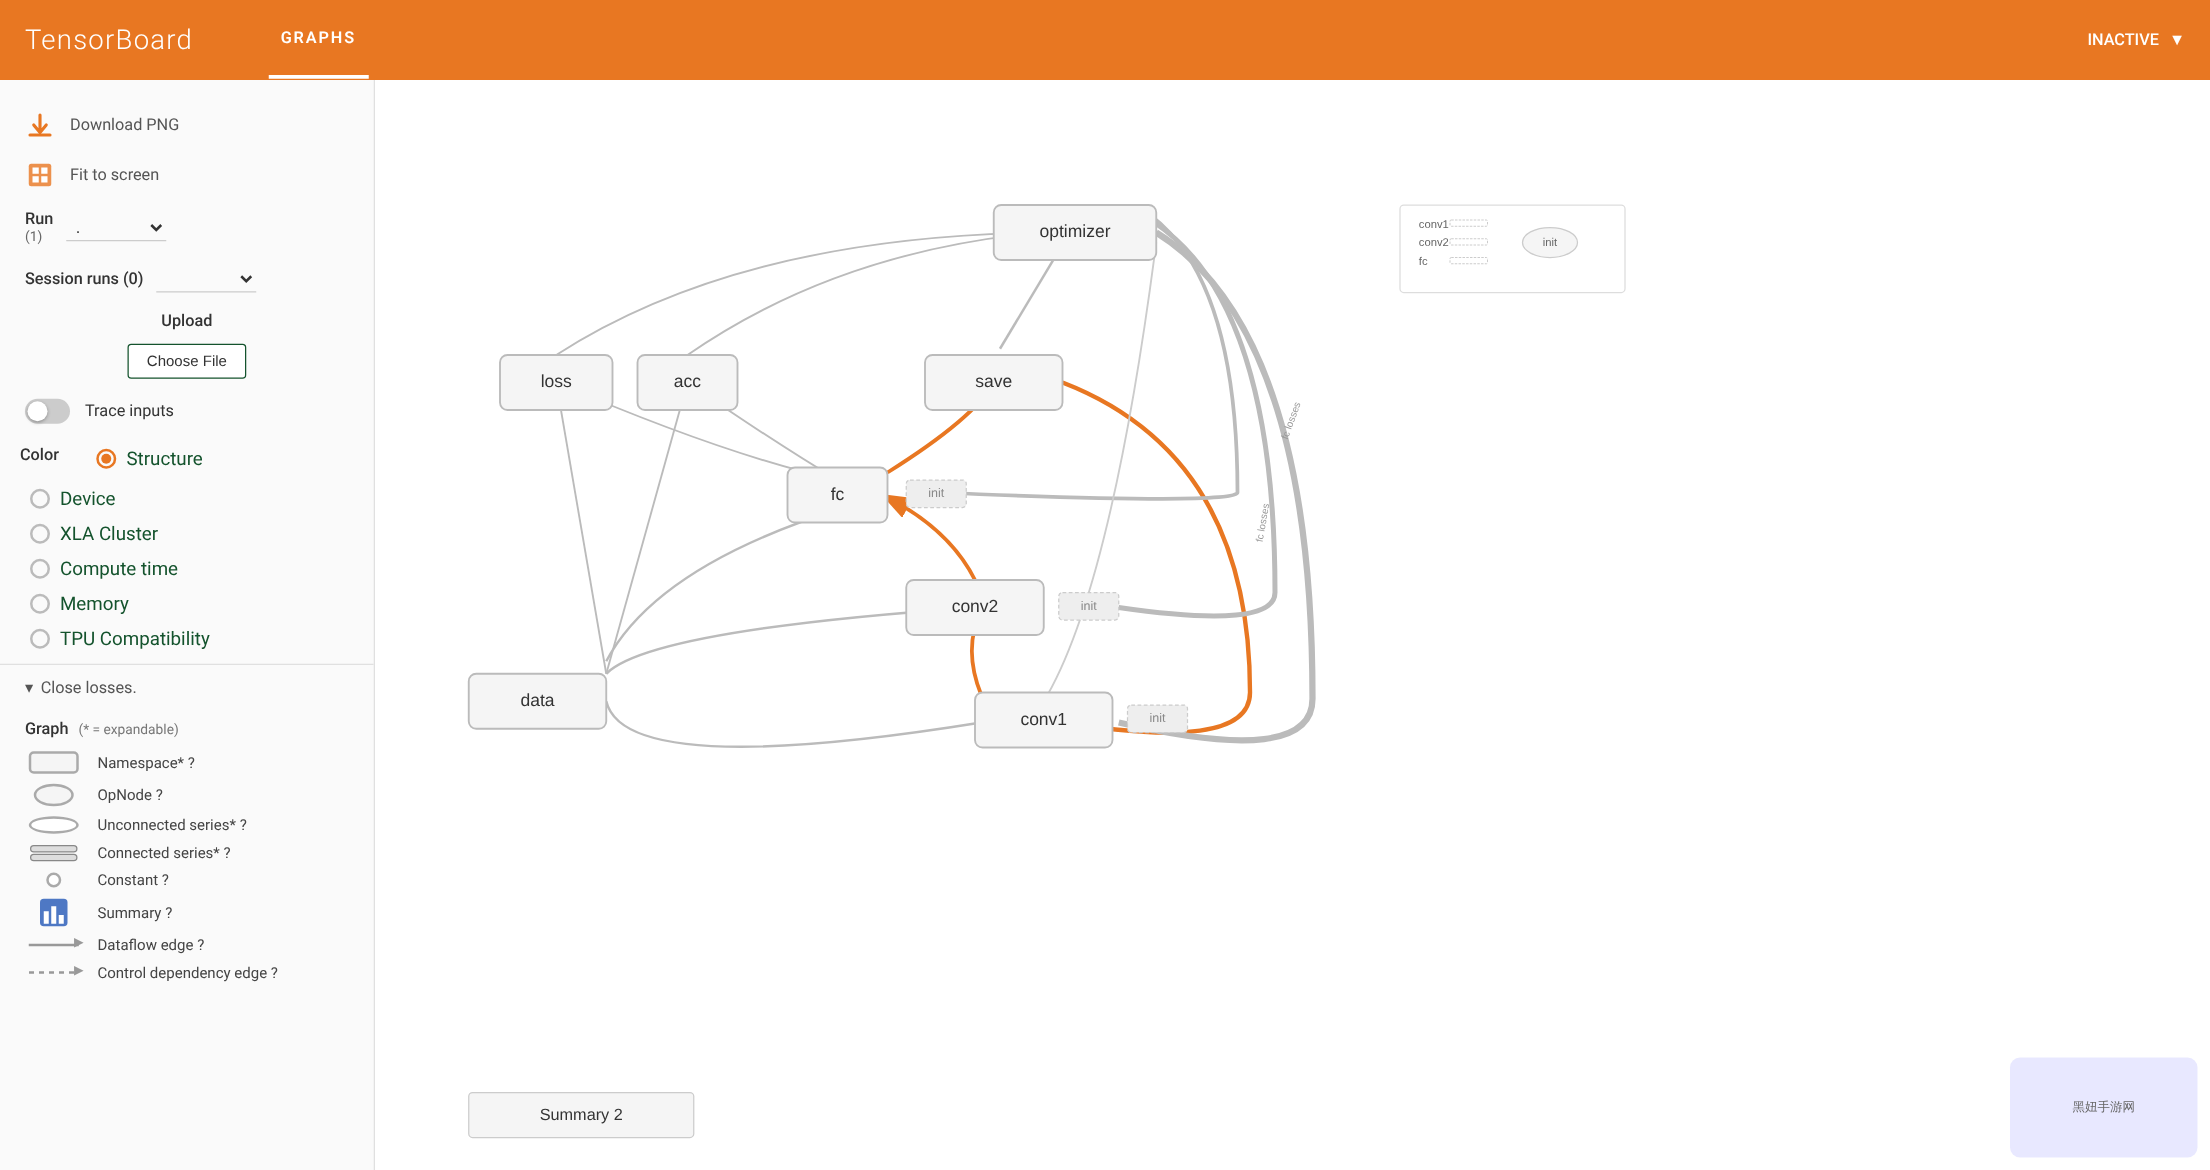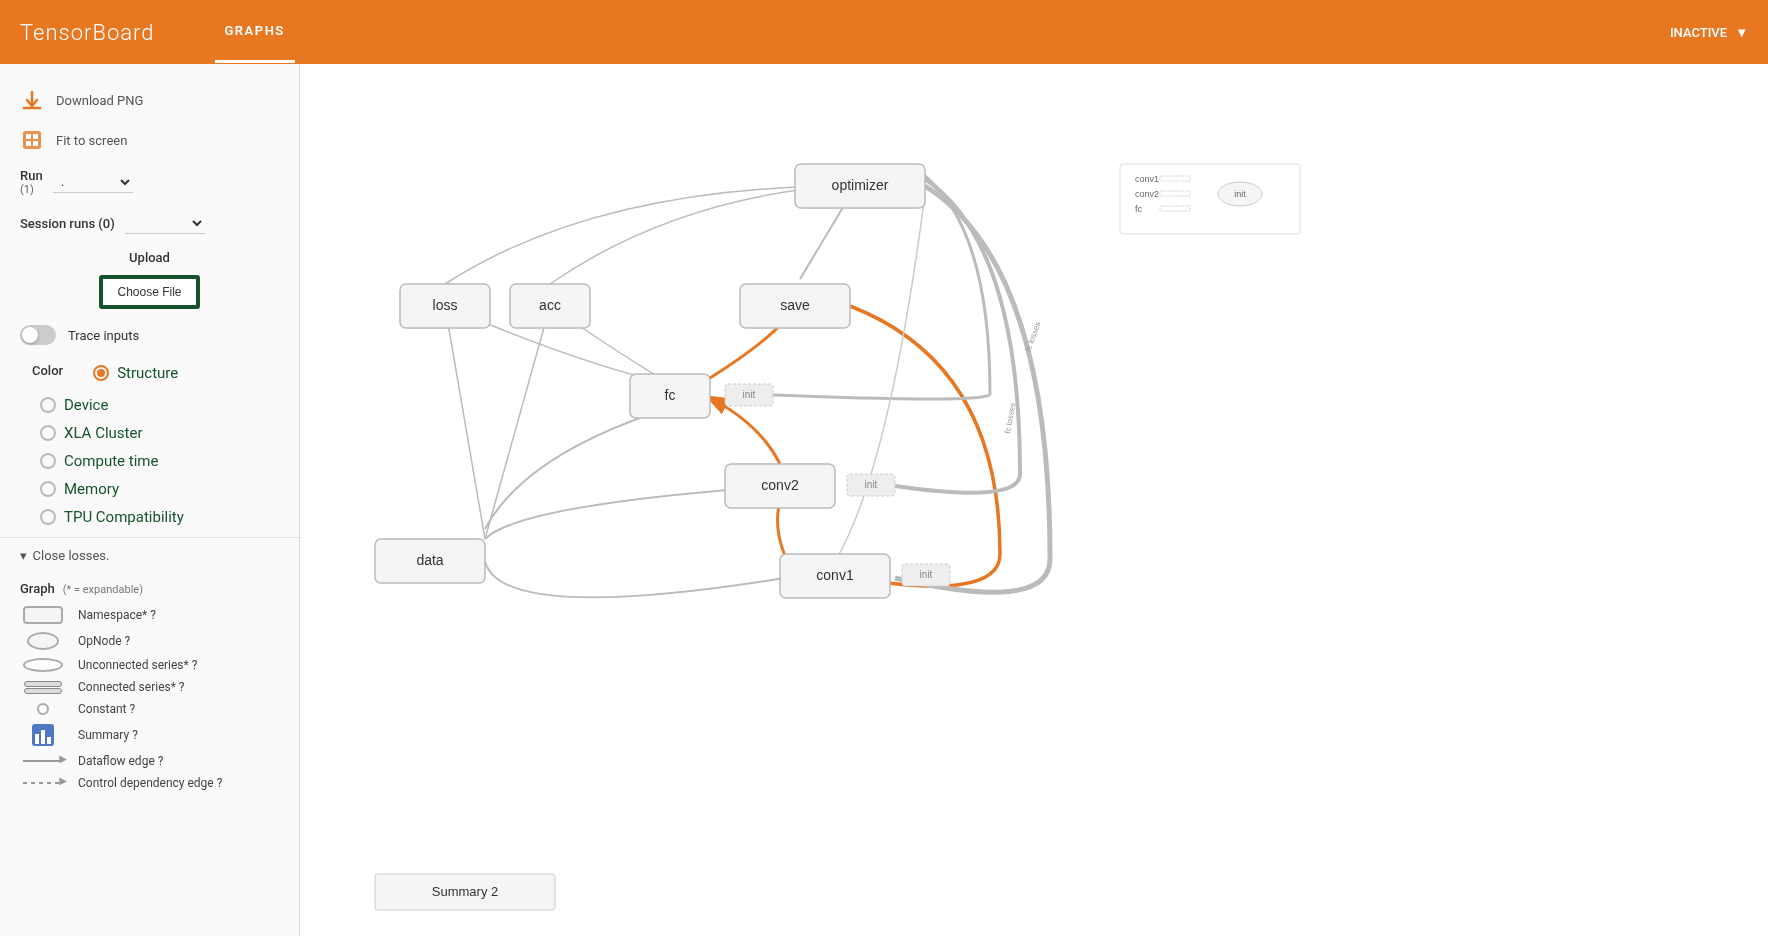--- a/index.html
+++ b/index.html
@@ -95,21 +95,21 @@
     .upload-section {
       padding: 8px 20px;
       display: flex;
       align-items: center;
       gap: 10px;
       flex-direction: column;
     }
     .upload-label { font-size: 13px; color: #333; font-weight: 500; }
     .choose-file-btn {
       background: #fff;
-      border: 4px solid #14532d;
+      border: 1px solid #14532d;
       border-radius: 3px;
       padding: 6px 14px;
       font-size: 12px;
       color: #333;
       cursor: pointer;
     }
 
     
     .trace-section {
       padding: 8px 20px;
@@ -132,21 +132,21 @@
       background: #fff;
       border-radius: 50%;
       top: 2px;
       left: 2px;
       box-shadow: 0 1px 3px rgba(0,0,0,0.3);
     }
     .trace-label { font-size: 13px; color: #333; }
 
     
     .color-section {
-      padding: 8px 32px;
+      padding: 8px 16px;
       text-align: right;
     }
     .color-header {
       font-size: 13px;
       color: #333;
       font-weight: 500;
       margin-bottom: 6px;
     }
     .radio-group {
       display: flex;
@@ -637,13 +637,14 @@
     <text x="730" y="288" font-family="Arial" font-size="8" fill="#999" transform="rotate(-70, 730, 288)">fc losses</text>
     <text x="710" y="370" font-family="Arial" font-size="8" fill="#999" transform="rotate(-80, 710, 370)">fc losses</text>
 
     <g>
       <rect x="75" y="810" width="180" height="36" rx="3" fill="#f5f5f5" stroke="#ccc" stroke-width="1"></rect>
       <text x="165" y="832" font-family="Arial" font-size="13" fill="#333" text-anchor="middle">Summary 2</text>
     </g>
   </svg>
 
   
+  <div class="watermark">黑妞手游网</div>
 </div>
 
 </body></html>

